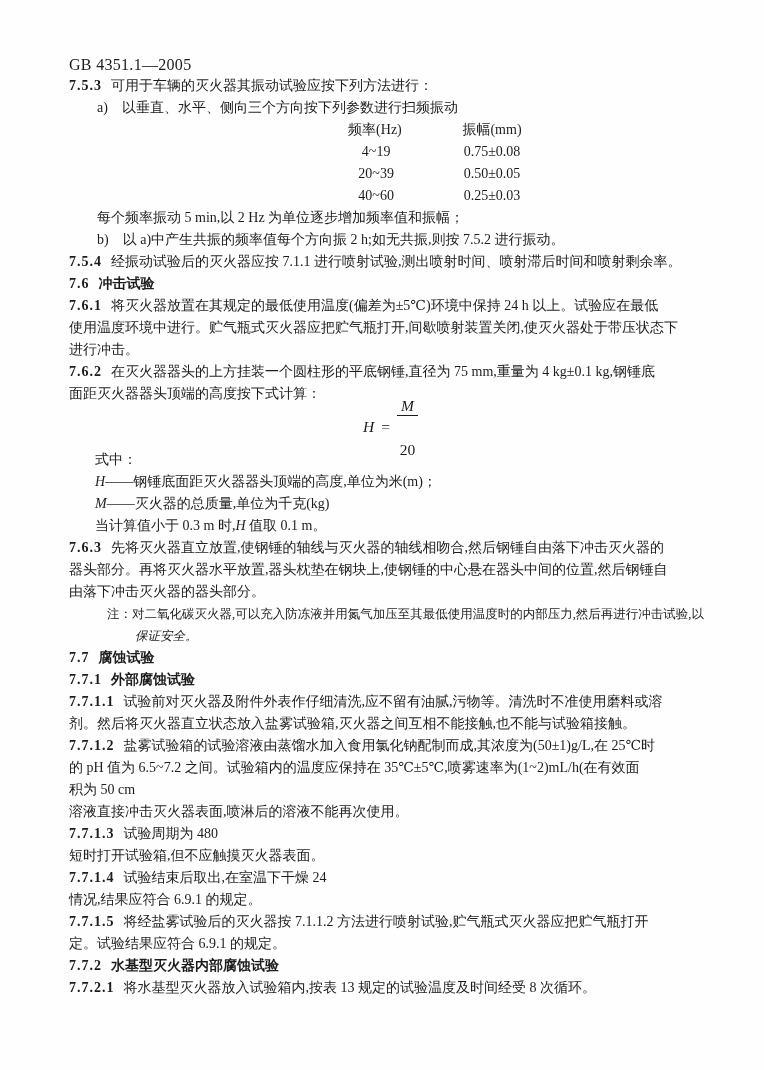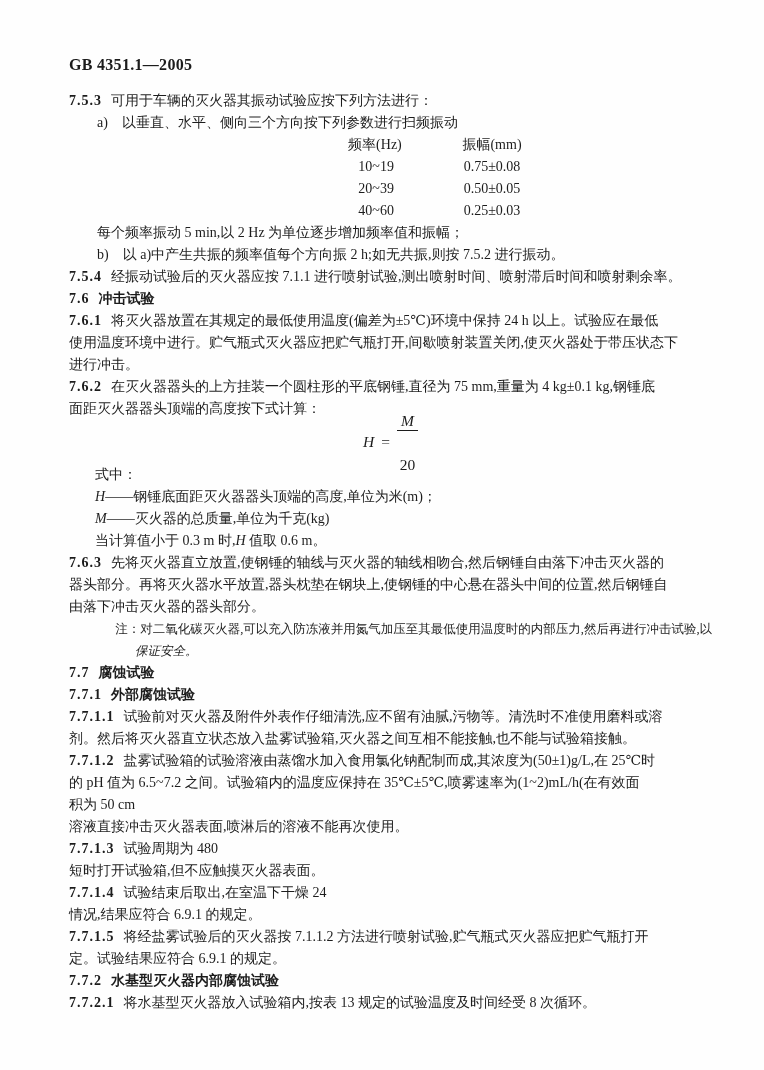--- a/index.html
+++ b/index.html
@@ -6,36 +6,35 @@
   .doc{
     position:relative;
     width:764px;height:1070px;
     background:#fefefe;
     color:#1c1c1c;
     font-family:"Liberation Serif","DejaVu Serif",serif;
     overflow:hidden;
   }
   .inner{padding:55px 52px 0 69px;}
   .code{
-    font-weight:bold;
+    font-weight:normal;
     font-size:16px;
     line-height:20px;
-    margin-bottom:15px;
     letter-spacing:0.3px;
   }
   .l{
     font-size:14px;
     line-height:22px;
     white-space:nowrap;
   }
   .num{font-weight:bold;margin-right:9px;letter-spacing:1px;}
   .bold{font-weight:bold;}
   .ind{padding-left:28px;}
   .def{padding-left:26px;}
-  .note{padding-left:38px;font-size:12.5px;text-align:right;}
+  .note{padding-left:38px;font-size:12.5px;}
   .note2{padding-left:66px;font-size:12.5px;font-style:italic;}
   .trow{padding-left:28px;text-align:center;}
   .trow .c1{display:inline-block;width:175px;}
   .formula-row{
     height:44px;
     display:flex;align-items:center;justify-content:center;
     font-size:15.5px;
   }
   .var{font-style:italic;font-family:"Liberation Serif","DejaVu Serif",serif;}
   .eq{margin:0 7px;}
@@ -54,21 +53,21 @@
     <div class="l">
       <span class="num">7.5.3</span><span>可用于车辆的灭火器其振动试验应按下列方法进行：</span>
     </div>
 
     <div class="l ind">a)　以垂直、水平、侧向三个方向按下列参数进行扫频振动</div>
 
     <div class="l trow">
       <span class="c1">频率(Hz)</span><span>振幅(mm)</span>
     </div>
     <div class="l trow">
-      <span class="c1">10~19</span><span>0.75±0.08</span>
+      <span class="c1">4~19</span><span>0.75±0.08</span>
     </div>
     <div class="l trow">
       <span class="c1">20~39</span><span>0.50±0.05</span>
     </div>
     <div class="l trow">
       <span class="c1">40~60</span><span>0.25±0.03</span>
     </div>
 
     <div class="l ind">每个频率振动 5 min,以 2 Hz 为单位逐步增加频率值和振幅；</div>
     <div class="l ind">b)　以 a)中产生共振的频率值每个方向振 2 h;如无共振,则按 7.5.2 进行振动。</div>
@@ -102,21 +101,21 @@
     </div>
 
     <div class="l def">式中：</div>
     <div class="l def">
       <span class="var">H</span><span>——钢锤底面距灭火器器头顶端的高度,单位为米(m)；</span>
     </div>
     <div class="l def">
       <span class="var">M</span><span>——灭火器的总质量,单位为千克(kg)</span>
     </div>
     <div class="l def">
-      <span>当计算值小于 0.3 m 时,</span><span class="var">H</span><span> 值取 0.6 m。</span>
+      <span>当计算值小于 0.3 m 时,</span><span class="var">H</span><span> 值取 0.1 m。</span>
     </div>
 
     <div class="l">
       <span class="num">7.6.3</span><span>先将灭火器直立放置,使钢锤的轴线与灭火器的轴线相吻合,然后钢锤自由落下冲击灭火器的</span>
     </div>
     <div class="l">器头部分。再将灭火器水平放置,器头枕垫在钢块上,使钢锤的中心悬在器头中间的位置,然后钢锤自</div>
     <div class="l">由落下冲击灭火器的器头部分。</div>
 
     <div class="l note">注：对二氧化碳灭火器,可以充入防冻液并用氮气加压至其最低使用温度时的内部压力,然后再进行冲击试验,以</div>
     <div class="l note2">保证安全。</div>

